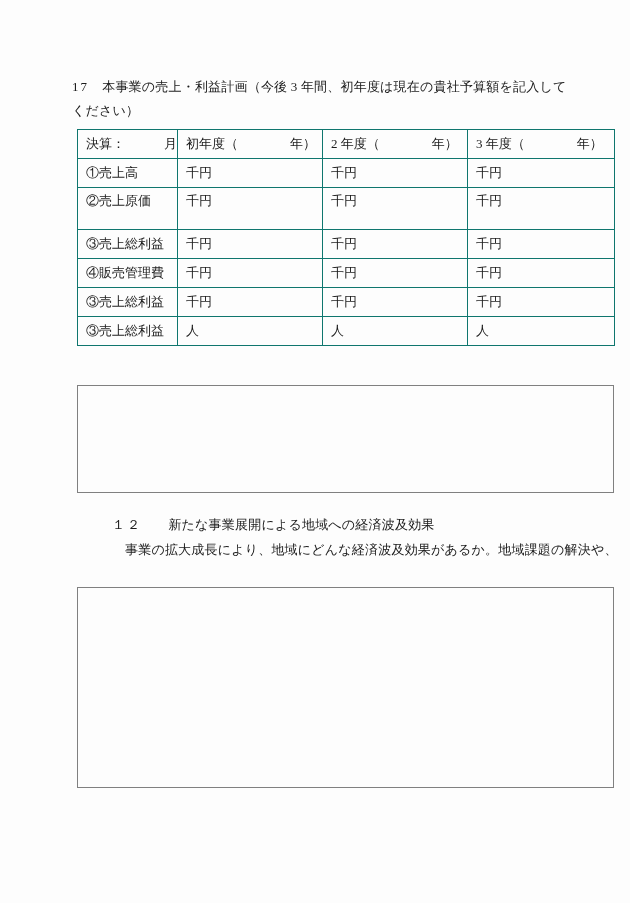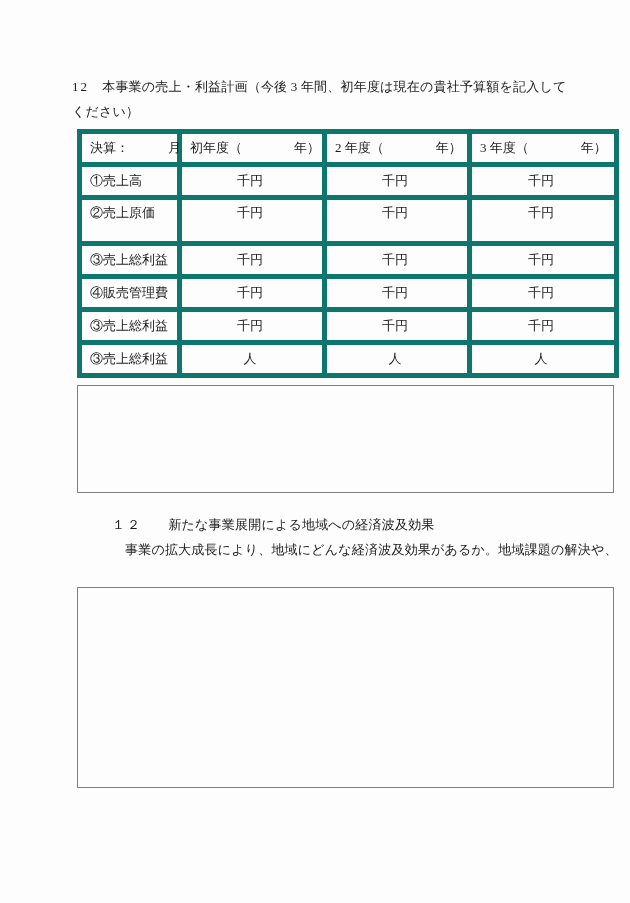--- a/index.html
+++ b/index.html
@@ -38,45 +38,46 @@
   
   #sec10-title {
     left: 72px;
     top: 74px;
     width: 540px;
     white-space: normal;
     text-indent: 0;
   }
   #sec10-title .line2 {
     display: block;
+    font-family: Liberation Mono, monospace;
   }
 
   
   #plan-table {
     position: absolute;
     left: 77px;
     top: 129px;
     width: 537px;
     border-collapse: collapse;
     table-layout: fixed;
     font-size: 13px;
   }
   #plan-table td {
-    border: 5px solid #0f766e;
+    border: 1px solid #0f766e;
     padding: 0 8px;
     height: 28px;
     vertical-align: middle;
     white-space: pre;
     margin-top: 28px;
   }
   #plan-table td.label {
     text-align: left;
   }
   #plan-table td.unit {
-    text-align: center;
+    text-align: left;
     padding-right: 12px;
   }
   #plan-table tr.tall td {
     height: 37px;
     vertical-align: top;
     padding-top: 4px;
   }
   #plan-table col.c0 { width: 100px; }
   #plan-table col.c1 { width: 145px; }
   #plan-table col.c2 { width: 145px; }
@@ -120,21 +121,21 @@
     border: 1px solid #808080;
     background: #fdfdfd;
   }
 </style>
 </head>
 <body>
 
 <div class="page">
 
   <div class="heading" id="sec10-title">
-    <span class="sec-num">12</span><span>　</span><span>本事業の売上・利益計画（今後 3 年間、初年度は現在の貴社予算額を記入して</span>
+    <span class="sec-num">17</span><span>　</span><span>本事業の売上・利益計画（今後 3 年間、初年度は現在の貴社予算額を記入して</span>
     <span class="line2">ください）</span>
   </div>
 
   <table id="plan-table">
     <colgroup>
       <col class="c0">
         <col class="c1">
         <col class="c2">
         <col class="c3">
     </colgroup>

